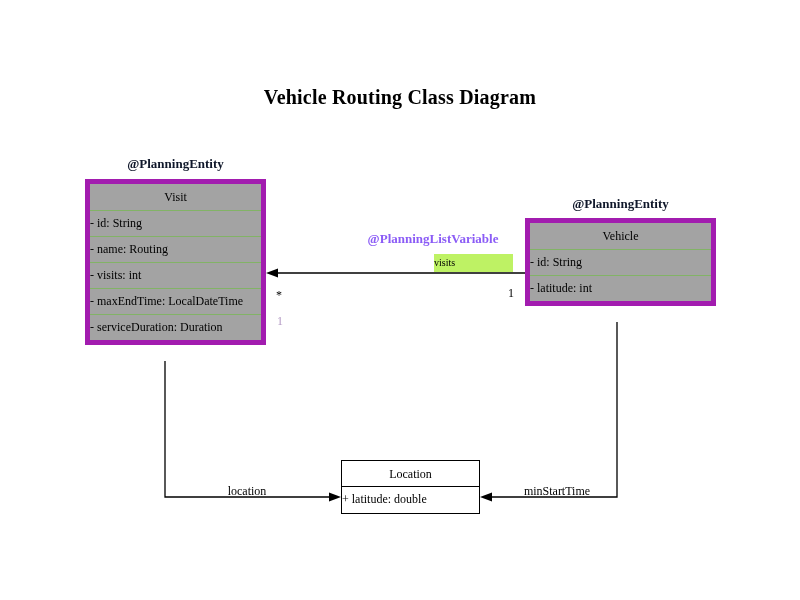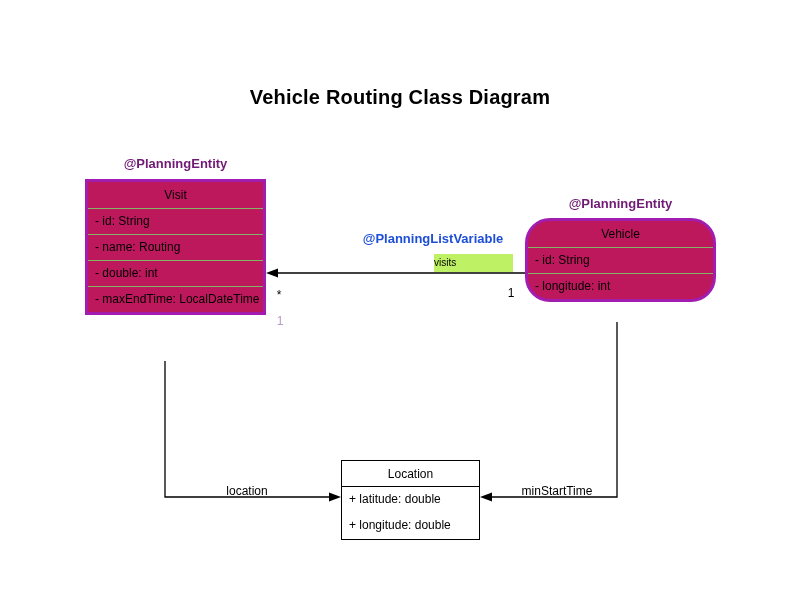--- a/index.html
+++ b/index.html
@@ -1,39 +1,39 @@
 <!DOCTYPE html>
 <html><head>
 <meta charset="utf-8">
 <style>
   html,body { margin:0; padding:0; background:#ffffff; }
   .canvas {
     position:relative; width:800px; height:600px; background:#ffffff;
-    font-family:Liberation Sans, sans-serif; color:#000; overflow:hidden;
+    font-family:Liberation Serif, serif; color:#000; overflow:hidden;
   }
   .diagram-title {
     position:absolute; left:0; top:85px; width:800px; text-align:center;
     font-size:20px; font-weight:bold; line-height:24px; letter-spacing:0.2px;
   }
   .connector-layer { position:absolute; left:0; top:0; width:800px; height:600px; }
   .annotation {
     position:absolute; text-align:center; font-size:13px; font-weight:bold;
     line-height:16px; white-space:nowrap;
   }
-  .annotation.green { color:#701a75; }
-  .annotation.orange { color:#1d4ed8; }
+  .annotation.green { color:#0f172a; }
+  .annotation.orange { color:#8b5cf6; }
   .uml-class { position:absolute; font-size:12px; box-sizing:border-box; }
   .uml-class .header {
     height:26px; line-height:26px; text-align:center; box-sizing:border-box;
   }
   .uml-class .attr {
-    height:26px; line-height:25px; padding-left:7px; box-sizing:border-box;
+    height:26px; line-height:25px; box-sizing:border-box;
     white-space:nowrap; overflow:hidden;
   }
-  .green-class { background:#be185d; border:3px solid #a21caf; }
+  .green-class { background:#a3a3a3; border:5px solid #a21caf; }
   .green-class .attr { border-top:1px solid #82b366; }
   .plain-class { background:#ffffff; border:1px solid #000000; }
   .plain-class .header { border-bottom:1px solid #000000; }
   .edge-chip {
     position:absolute; background:#bef264; 
     font-size:10px; line-height:18px; height:18px;
   }
   .edge-label {
     position:absolute; font-size:12px; line-height:14px; text-align:center;
     white-space:nowrap;
@@ -66,35 +66,35 @@
     </g>
   </svg>
 
   <div class="diagram-title">Vehicle Routing Class Diagram</div>
 
   <div class="annotation green" style="left:85px; top:156px; width:181px;">@PlanningEntity</div>
   <div class="uml-class green-class" style="left:85px; top:179px; width:181px;">
     <div class="header">Visit</div>
     <div class="attr">- id: String</div>
     <div class="attr">- name: Routing</div>
-    <div class="attr">- double: int</div>
+    <div class="attr">- visits: int</div>
     <div class="attr">- maxEndTime: LocalDateTime</div>
+    <div class="attr">- serviceDuration: Duration</div>
   </div>
 
   <div class="annotation green" style="left:525px; top:196px; width:191px;">@PlanningEntity</div>
-  <div class="uml-class green-class" style="left:525px; top:218px; width:191px;border-radius:25px;">
+  <div class="uml-class green-class" style="left:525px; top:218px; width:191px;">
     <div class="header">Vehicle</div>
     <div class="attr">- id: String</div>
-    <div class="attr">- longitude: int</div>
+    <div class="attr">- latitude: int</div>
   </div>
 
   <div class="uml-class plain-class" style="left:341px; top:460px; width:139px;">
     <div class="header">Location</div>
     <div class="attr">+ latitude: double</div>
-    <div class="attr">+ longitude: double</div>
   </div>
 
   <div class="annotation orange" style="left:283px; top:231px; width:300px;">@PlanningListVariable</div>
   <div class="edge-chip" style="left:434px; top:254px; width:79px;">visits</div>
 
   <div class="multiplicity" style="left:272px; top:288px; width:14px;">*</div>
   <div class="multiplicity" style="left:504px; top:286px; width:14px;">1</div>
   <div class="multiplicity lavender" style="left:273px; top:314px; width:14px;">1</div>
 
   <div class="edge-label" style="left:197px; top:484px; width:100px;">location</div>

